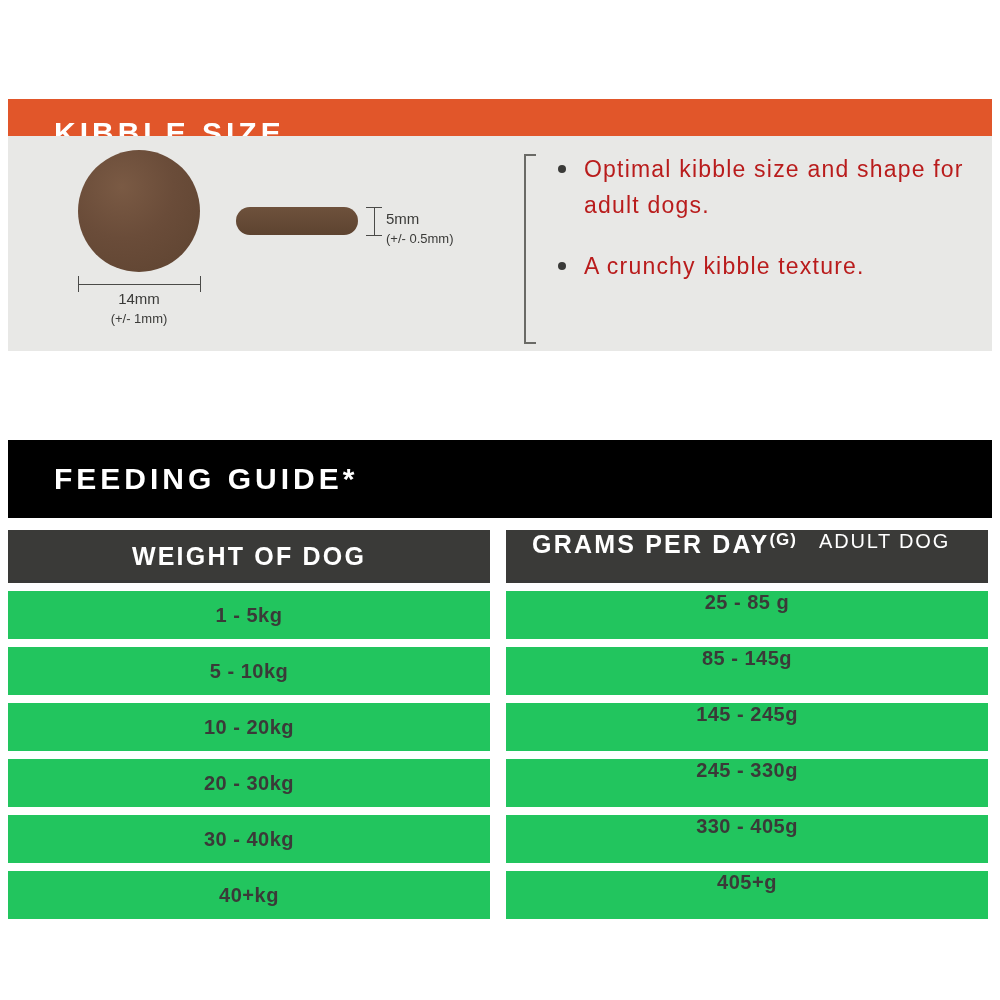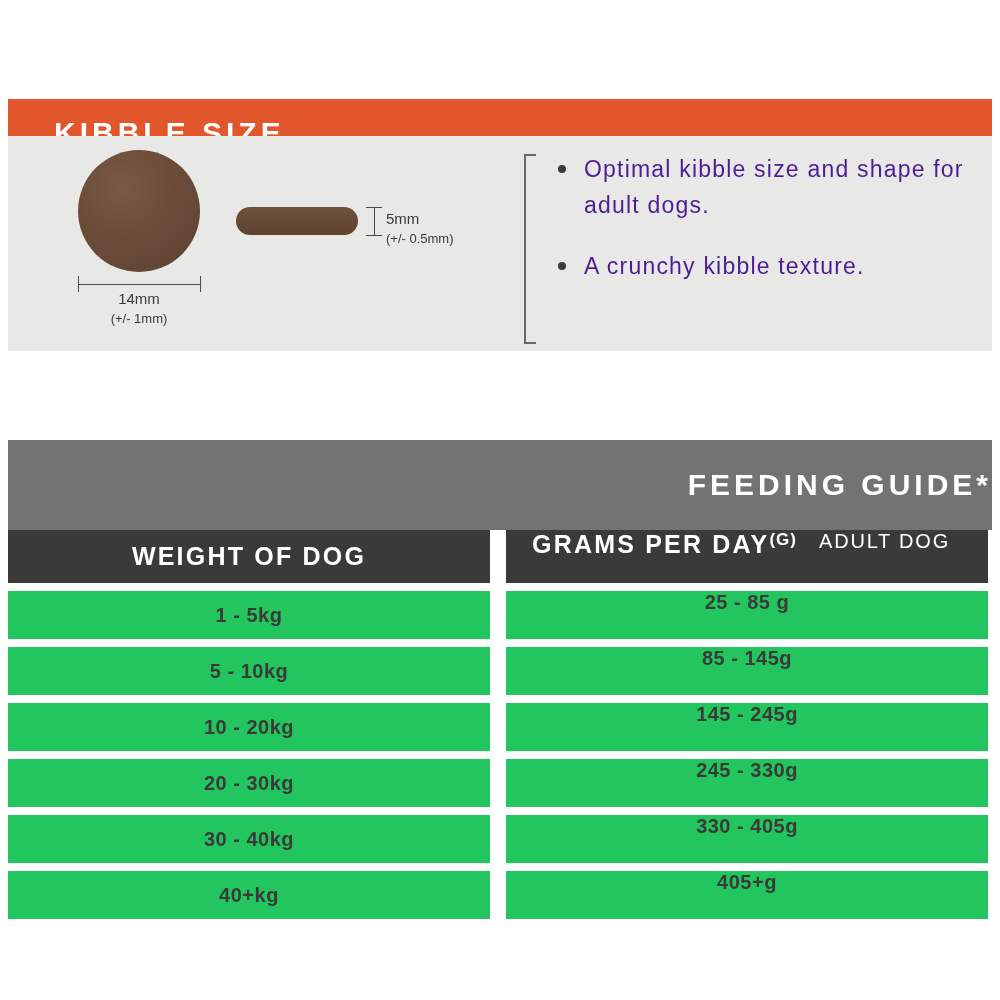--- a/index.html
+++ b/index.html
@@ -146,44 +146,43 @@
     border-top: 2px solid #6a6a66;
     border-bottom: 2px solid #6a6a66;
   }
   .bullet-item {
     position: relative;
     margin-left: 30px;
     padding-left: 30px;
     font-size: 23px;
     line-height: 1.55;
     letter-spacing: 1.2px;
-    color: #4c1d95;
+    color: #b91c1c;
   }
   .bullet-item .dot {
     position: absolute;
     left: 4px;
     top: 13px;
     width: 8px;
     height: 8px;
     background: #3a3a38;
     border-radius: 50%;
   }
   .bullet-item + .bullet-item { margin-top: 26px; }
 
   
   .feeding-header {
     position: absolute;
     left: 8px;
     top: 440px;
     width: 984px;
-    height: 90px;
-    background: #737373;
+    height: 78px;
+    background: #000000;
     display: flex;
     align-items: center;
-    justify-content: flex-end;
   }
   .feeding-header .title {
     color: #ffffff;
     font-size: 30px;
     letter-spacing: 4px;
     font-weight: bold;
     padding-left: 46px;
   }
 
   .table {

